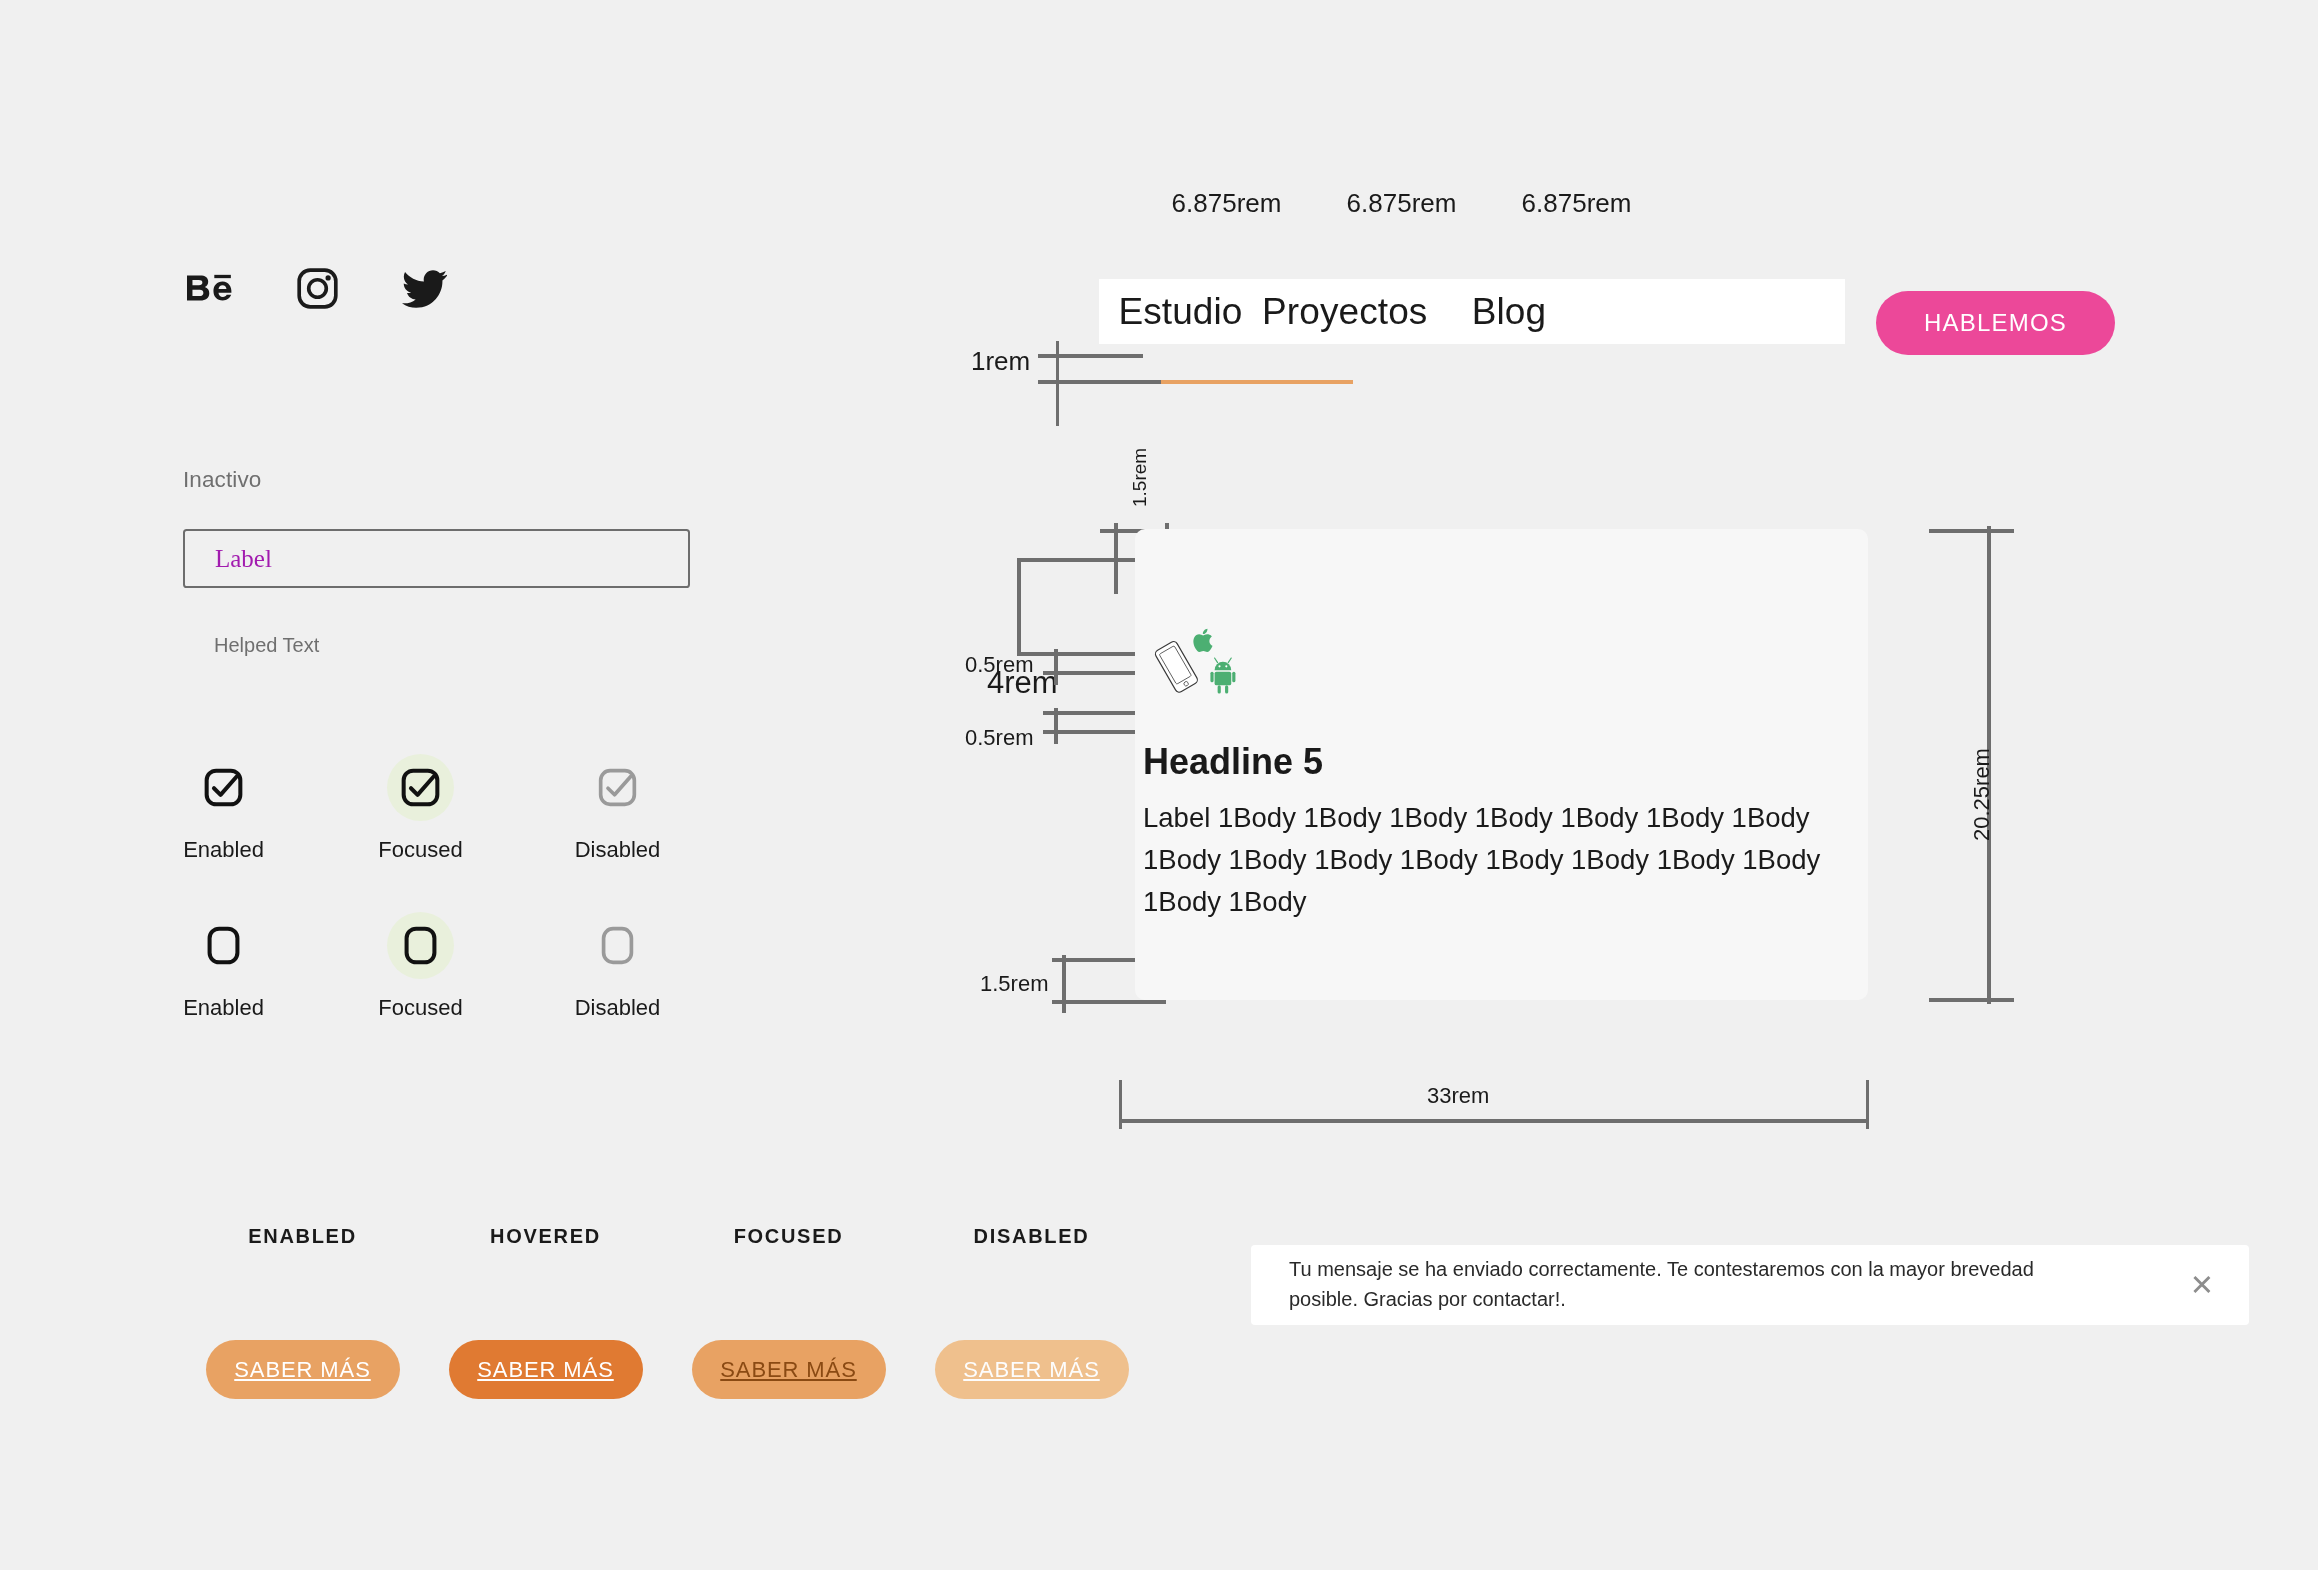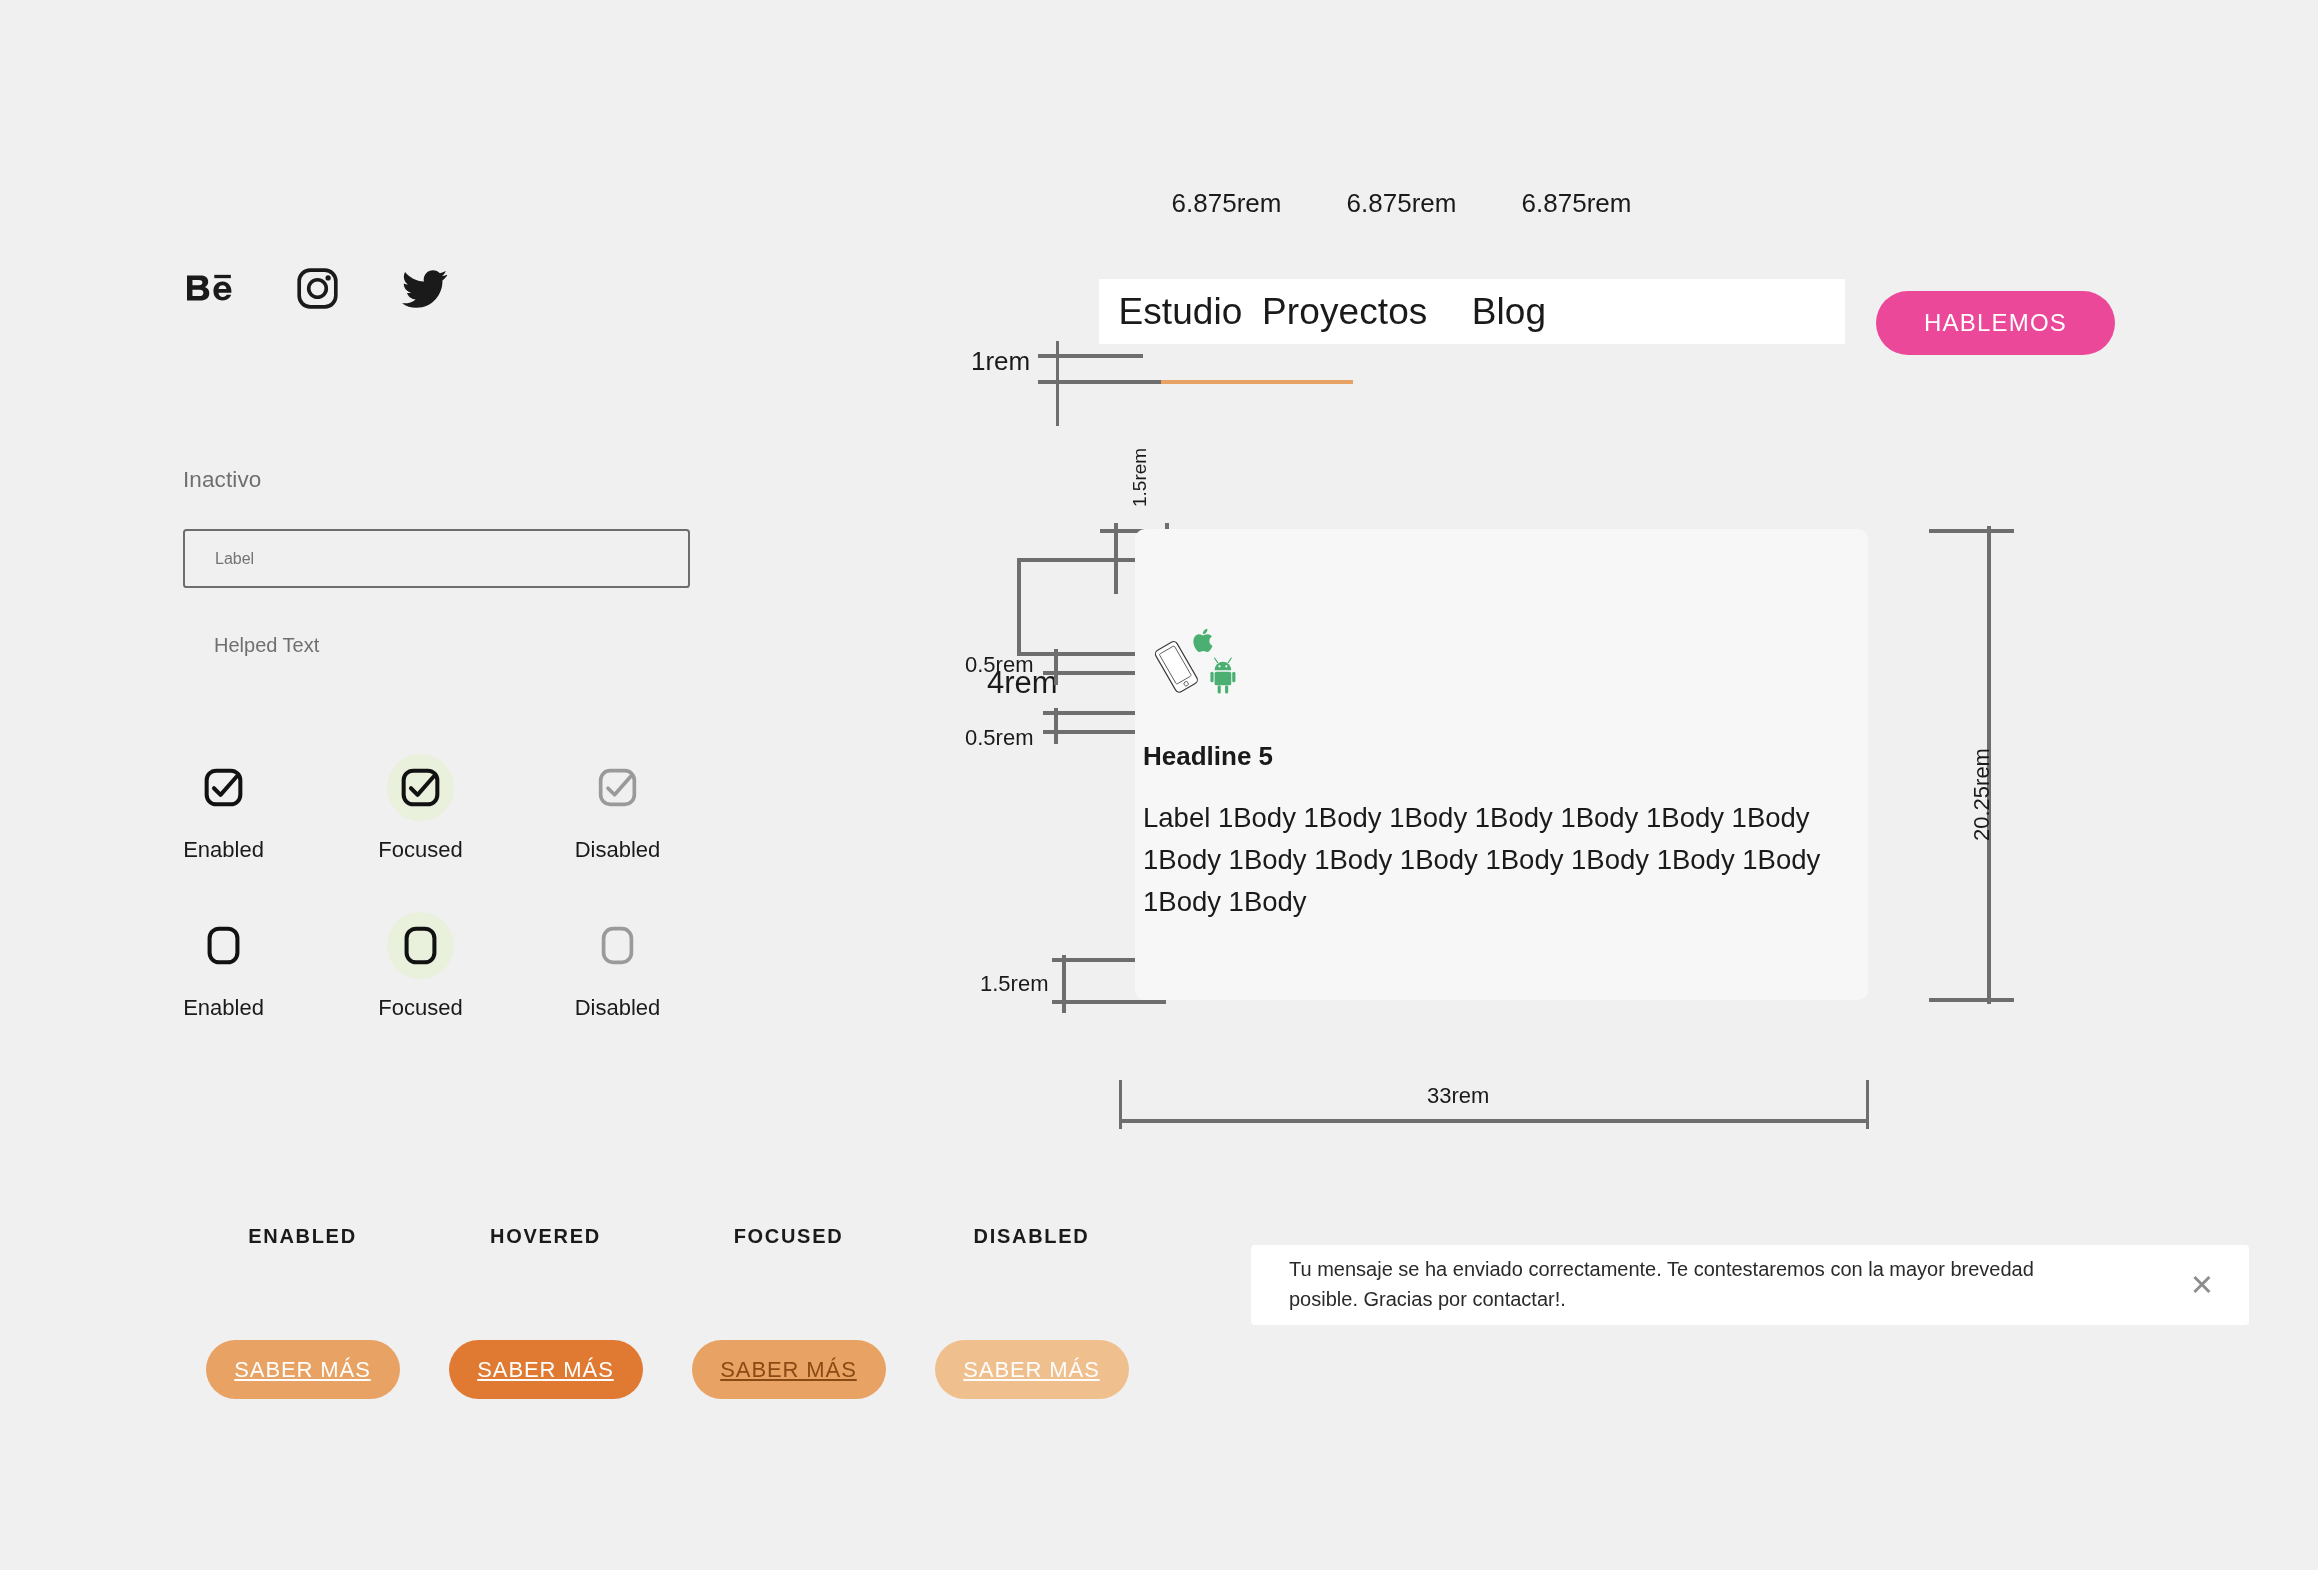--- a/index.html
+++ b/index.html
@@ -18,21 +18,21 @@
   .social-icon { display:block; }
 
   
   #field-inactive-label { left:183px; top:467px; font-size:22.5px; color:#6f6f6f; letter-spacing:0.1px; }
   #text-field {
     left:183px; top:529px; width:507px; height:59px;
     border:2.2px solid #6d6d6d; border-radius:3.6px;
     background:transparent;
     display:flex; align-items:center; padding-left:30px;
   }
-  #text-field-value { font-size:16px; color:#737373; }
+  #text-field-value { font-size:25px; color:#a21caf;font-family:Liberation Serif, serif; }
   #field-helper { left:214px; top:634px; font-size:20px; color:#6f6f6f; }
 
   
   #checkbox-grid { left:183px; top:754px; }
   .cb-row { display:flex; gap:116px; margin-bottom:49px; }
   .cb-cell { width:81px; display:flex; flex-direction:column; align-items:center; }
   .cb-halo {
     width:67px; height:67px; border-radius:50%;
     display:flex; align-items:center; justify-content:center;
   }
@@ -82,21 +82,21 @@
   .mline-v { background:#6e6e6e; width:3.6px; }
   .mlabel { font-size:19px; color:#1a1a1a; white-space:nowrap; }
   .mlabel-rot { transform-origin:0 0; transform:rotate(-90deg); }
 
   
   #card {
     left:1135px; top:529px; width:733px; height:471px;
     background:#f7f7f7; border-radius:10px; padding:0;
   }
   #card-illustration { position:absolute; left:1148px; top:623px; width:101px; height:80px; }
-  #card-headline { position:absolute; left:1143px; top:741px; font-size:26px; font-weight:bold; color:#1a1a1a; }
+  #card-headline { position:absolute; left:1143px; top:741px; font-size:36px; font-weight:bold; color:#1a1a1a; }
   #card-body {
     position:absolute; left:1143px; top:797px; width:696px;
     font-size:27.5px; line-height:1.52; color:#1a1a1a;
   }
 
   
   #toast {
     left:1251px; top:1245px; width:998px; height:80px;
     background:#ffffff; border-radius:4px;
     display:flex; align-items:center; justify-content:space-between;

